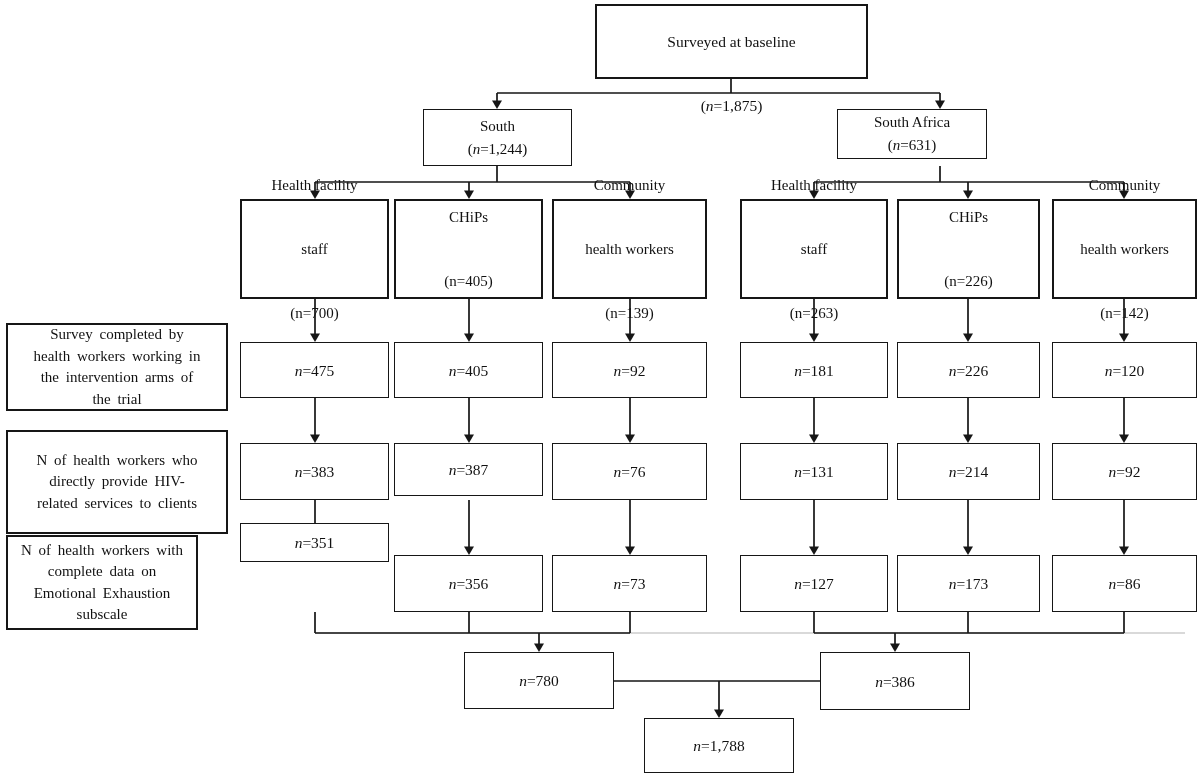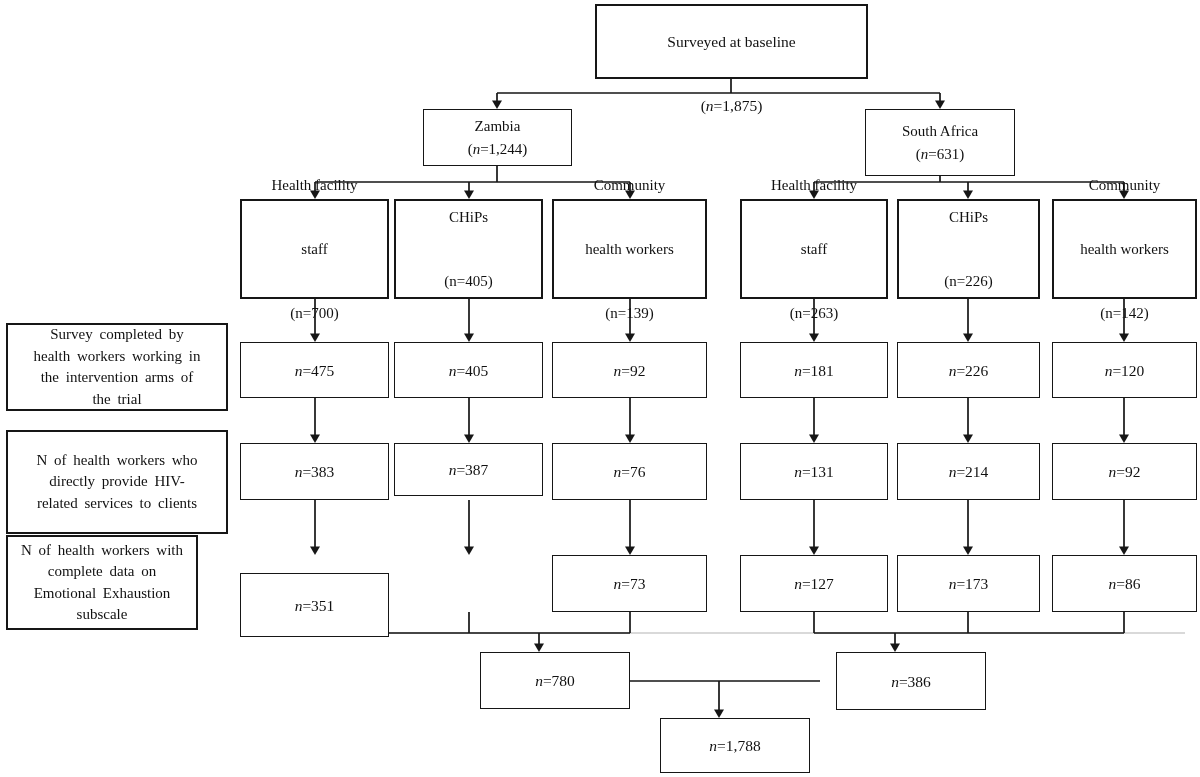--- a/index.html
+++ b/index.html
@@ -13,21 +13,21 @@
     display:flex;flex-direction:column;align-items:center;justify-content:center;
     text-align:center;font-size:15px;line-height:23px;
   }
   .bold{font-weight:400;gap:40px;}
   .it{font-style:italic;}
   .root{border-width:2px;font-size:15.5px;line-height:24px;}
   .country{border-width:1.7px;}
   .group{border-width:2px;line-height:24px;}
   .annot{border-width:2px;font-size:15px;line-height:21.5px;word-spacing:3px;}
   .nrow{border-width:1.5px;font-size:15.5px;}
-  .total{border-width:1.7px;font-size:15.5px;margin-left:16px;}
+  .total{border-width:1.7px;font-size:15.5px;}
   .txt{white-space:nowrap;}
 </style>
 </head>
 <body>
 
 <div id="stage">
 
   <svg id="connectors" viewBox="0 0 1200 777" fill="none" stroke="#161616" stroke-width="1.7">
     <g>
       <path d="M731,79 V93 M497,93 H940 M497,93 V101 M940,93 V101"></path>
@@ -85,24 +85,24 @@
     </g>
   </svg>
 
   <div class="box root bold" style="left:595px;top:4px;width:273px;height:75px">
     <div>Health Worker Cohort</div>
     <div>Surveyed at baseline</div>
     <div class="txt"><span>(</span><span class="it">n</span><span>=1,875)</span></div>
   </div>
 
   <div class="box country" style="left:423px;top:109px;width:149px;height:57px">
-    <div class="bold">Zambia</div>
+    <div class="bold">South</div>
     <div class="txt"><span>(</span><span class="it">n</span><span>=1,244)</span></div>
   </div>
-  <div class="box country" style="left:865px;top:109px;width:150px;height:67px">
+  <div class="box country" style="left:837px;top:109px;width:150px;height:50px">
     <div class="bold">South Africa</div>
     <div class="txt"><span>(</span><span class="it">n</span><span>=631)</span></div>
   </div>
 
   <div class="box group bold" style="left:240px;top:199px;width:149px;height:100px">
     <div>Health facility</div>
     <div>staff</div>
     <div>(n=700)</div>
   </div>
   <div class="box group bold" style="left:394px;top:199px;width:149px;height:100px">
@@ -179,22 +179,25 @@
   <div class="box nrow" style="left:740px;top:443px;width:148px;height:57px">
       <div class="txt"><span class="it">n</span><span>=131</span></div>
     </div>
   <div class="box nrow" style="left:897px;top:443px;width:143px;height:57px">
       <div class="txt"><span class="it">n</span><span>=214</span></div>
     </div>
   <div class="box nrow" style="left:1052px;top:443px;width:145px;height:57px">
       <div class="txt"><span class="it">n</span><span>=92</span></div>
     </div>
 
-  <div class="box nrow" style="left:240px;top:573px;width:149px;height:64px">
+  <div class="box nrow" style="left:240px;top:523px;width:149px;height:39px">
       <div class="txt"><span class="it">n</span><span>=351</span></div>
+    </div>
+  <div class="box nrow" style="left:394px;top:555px;width:149px;height:57px">
+      <div class="txt"><span class="it">n</span><span>=356</span></div>
     </div>
   <div class="box nrow" style="left:552px;top:555px;width:155px;height:57px">
       <div class="txt"><span class="it">n</span><span>=73</span></div>
     </div>
   <div class="box nrow" style="left:740px;top:555px;width:148px;height:57px">
       <div class="txt"><span class="it">n</span><span>=127</span></div>
     </div>
   <div class="box nrow" style="left:897px;top:555px;width:143px;height:57px">
       <div class="txt"><span class="it">n</span><span>=173</span></div>
     </div>

